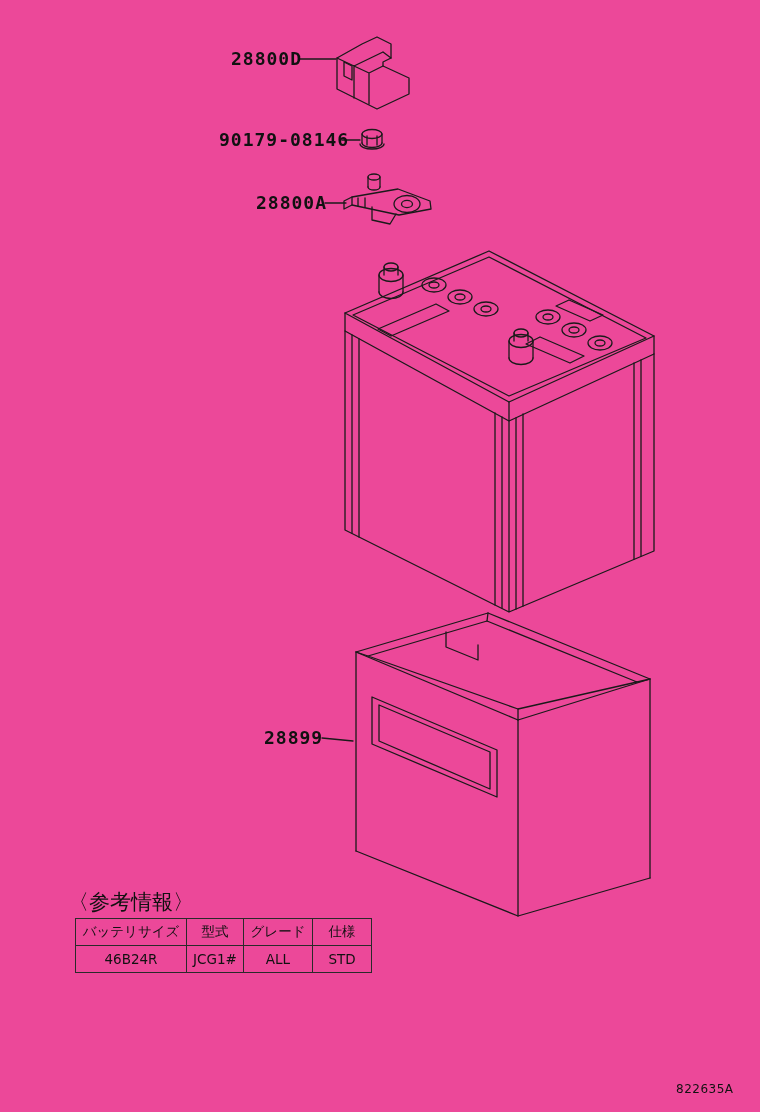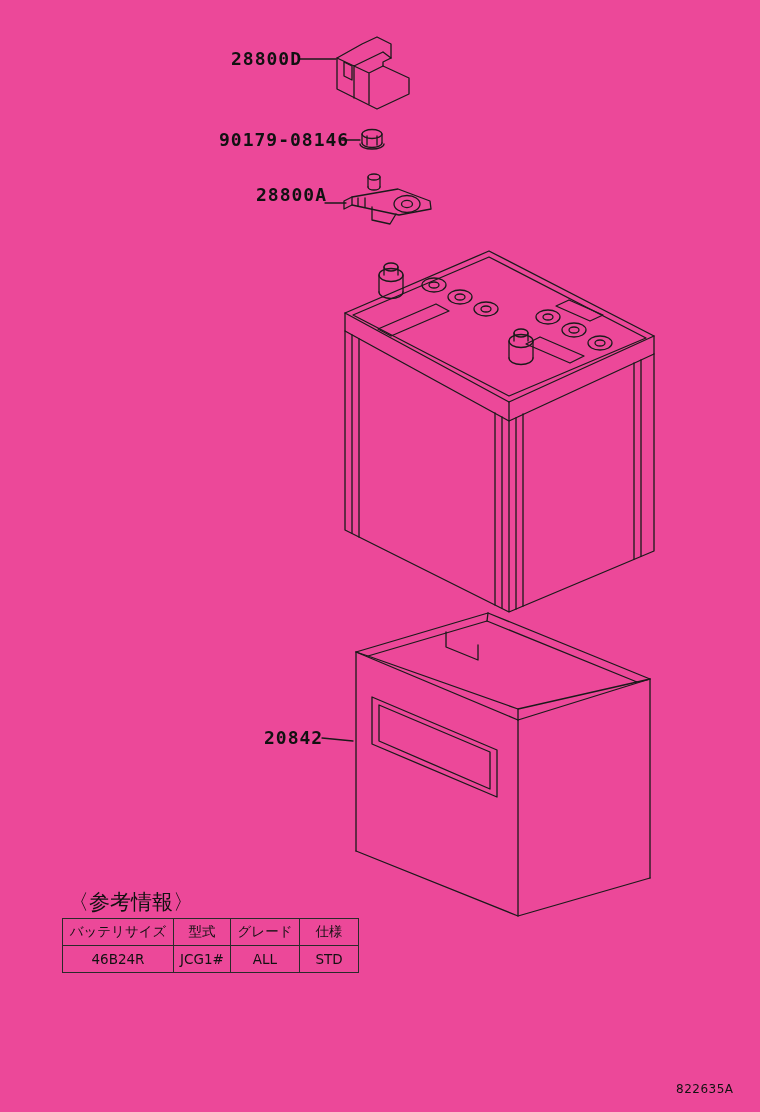--- a/index.html
+++ b/index.html
@@ -25,21 +25,21 @@
   .ref-title {
     position: absolute;
     left: 68px;
     top: 888px;
     font-size: 21px;
     color: #111111;
     white-space: nowrap;
   }
   table.ref-table {
     position: absolute;
-    left: 62px;
+    left: 75px;
     top: 918px;
     border-collapse: collapse;
     font-size: 13.5px;
     color: #111111;
     table-layout: fixed;
   }
   table.ref-table th, table.ref-table td {
     border: 1px solid #2a2a2a;
     font-weight: 400;
     text-align: center;
@@ -152,22 +152,22 @@
         <path d="M356,851 L518,916 L650,878"></path>
         <path d="M372,697 L497,750 L497,797 L372,744 Z"></path>
         <path d="M379,705 L490,752 L490,789 L379,741 Z"></path>
       </g>
 
     </g>
   </svg>
 
   <div class="part-label" style="left:231px; top:48px;">28800D</div>
   <div class="part-label" style="left:219px; top:129px;">90179-08146</div>
-  <div class="part-label" style="left:256px; top:184px;">28800A</div>
-  <div class="part-label" style="left:264px; top:727px;">20842</div>
+  <div class="part-label" style="left:256px; top:192px;">28800A</div>
+  <div class="part-label" style="left:264px; top:727px;">28899</div>
 
   <div class="ref-title">〈参考情報〉</div>
 
   <table class="ref-table">
     <tbody>
         <tr>
       <th class="col-size">バッテリサイズ</th>
       <th class="col-model">型式</th>
       <th class="col-grade">グレード</th>
       <th class="col-spec">仕様</th>

